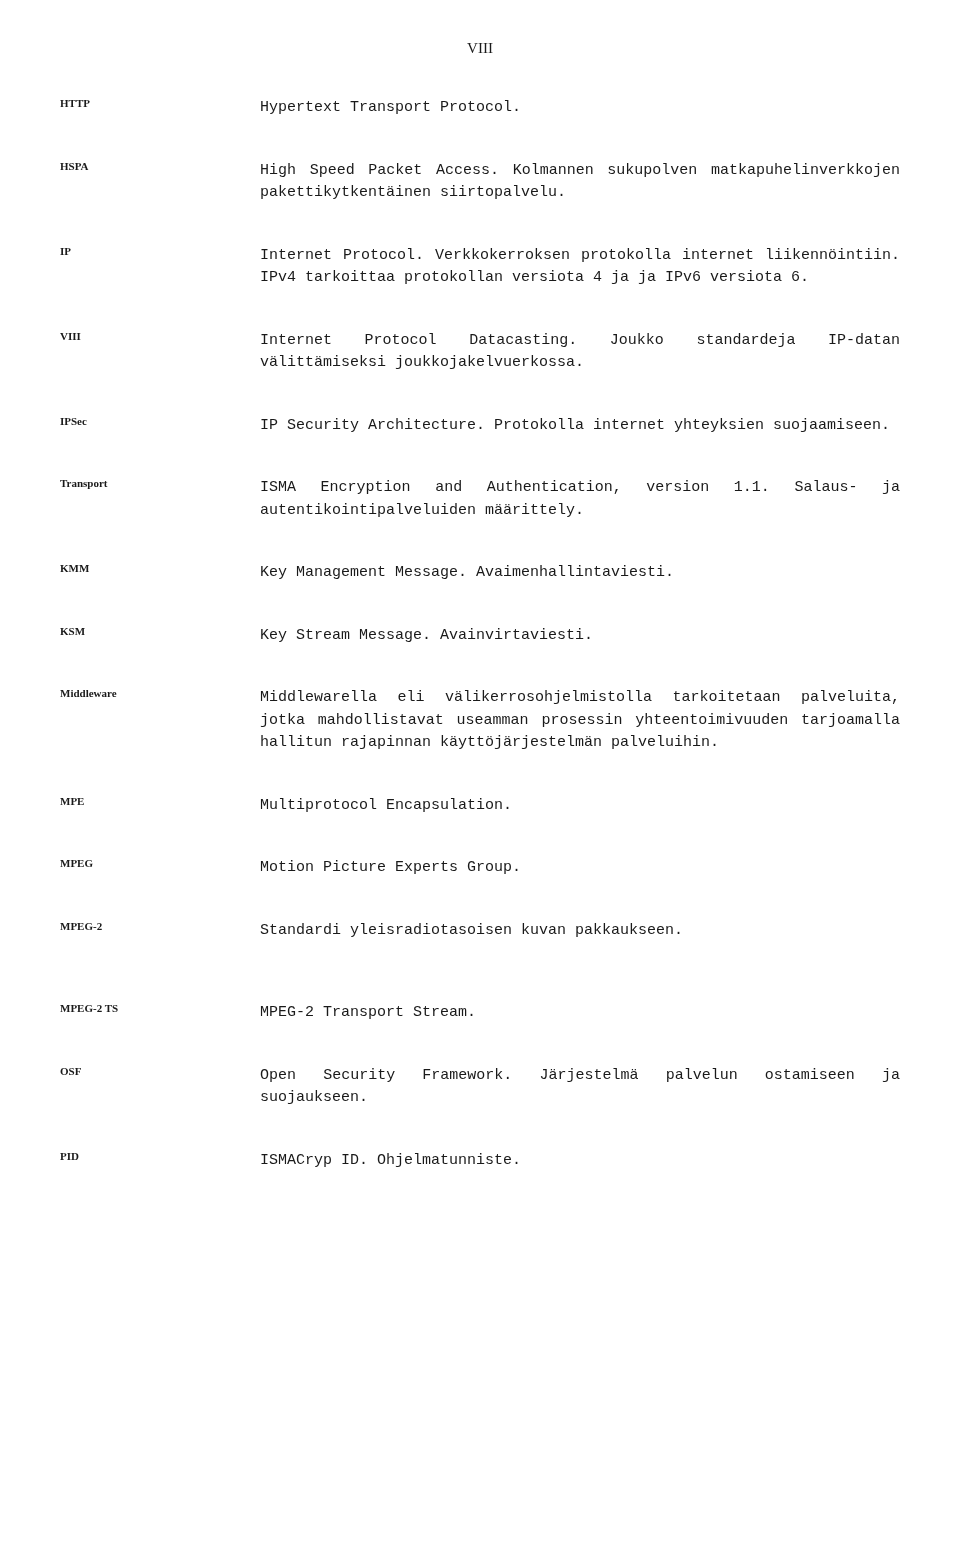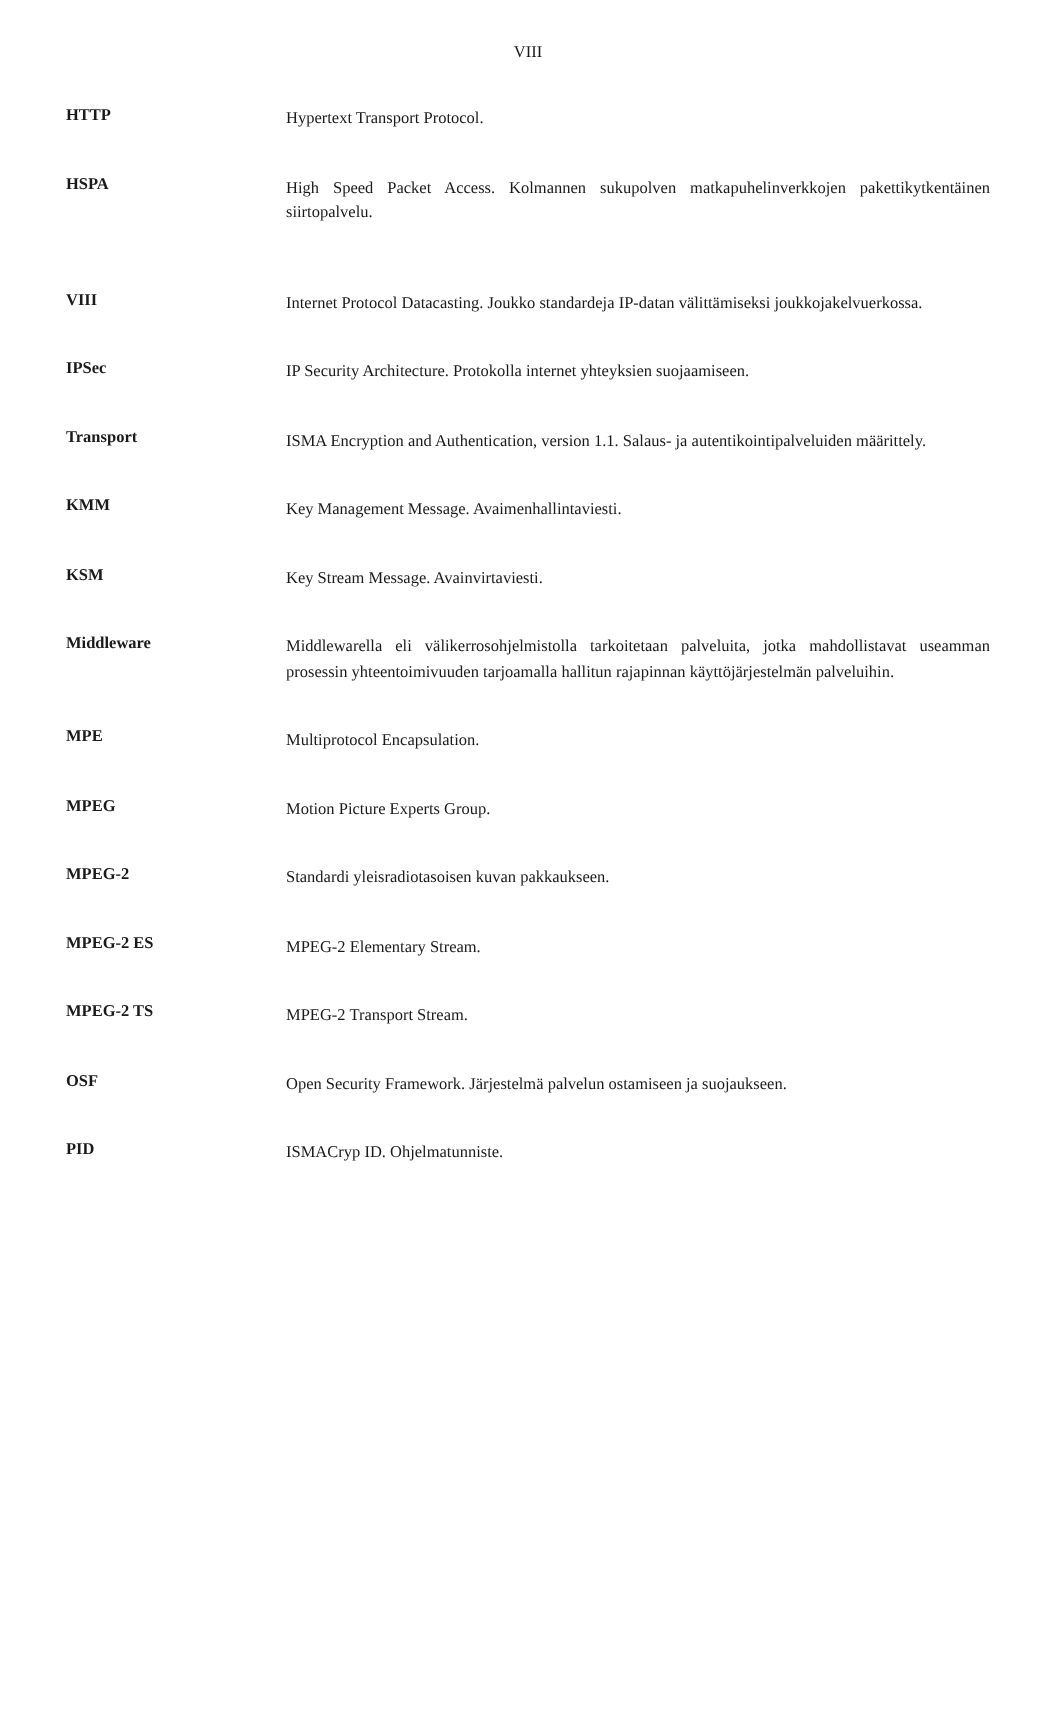--- a/index.html
+++ b/index.html
@@ -35,30 +35,31 @@
     }
 
     .glossary-table td {
       padding: 10px 0;
       vertical-align: top;
     }
 
     .term-col {
       width: 200px;
       font-weight: bold;
-      font-size: 15px;
+      font-size: 11px;
       padding-right: 20px;
       padding-top: 12px;
       margin-left: 36px;
     }
 
     .def-col {
       font-size: 15px;
       line-height: 1.5;
       text-align: justify;
+      font-family: Liberation Mono, monospace;
     }
 
     .row-spacer {
       height: 8px;
     }
   </style>
 </head>
 <body>
 
 <div class="page-number">VIII</div>
@@ -71,20 +72,24 @@
       </tr>
       <tr>
         <td colspan="2" class="row-spacer"></td>
       </tr>
       <tr>
         <td class="term-col">HSPA</td>
         <td class="def-col">High Speed Packet Access. Kolmannen sukupolven matkapuhelinverkkojen pakettikytkentäinen siirtopalvelu.</td>
       </tr>
       <tr>
         <td colspan="2" class="row-spacer"></td>
+      </tr>
+      <tr>
+        <td class="term-col">IP</td>
+        <td class="def-col">Internet Protocol. Verkkokerroksen protokolla internet liikennöintiin. IPv4 tarkoittaa protokollan versiota 4 ja ja IPv6 versiota 6.</td>
       </tr>
       <tr>
         <td colspan="2" class="row-spacer"></td>
       </tr>
       <tr>
         <td class="term-col">VIII</td>
         <td class="def-col">Internet Protocol Datacasting. Joukko standardeja IP-datan välittämiseksi joukkojakelvuerkossa.</td>
       </tr>
       <tr>
         <td colspan="2" class="row-spacer"></td>
@@ -139,24 +144,20 @@
         <td colspan="2" class="row-spacer"></td>
       </tr>
       <tr>
         <td class="term-col">MPEG-2</td>
         <td class="def-col">Standardi yleisradiotasoisen kuvan pakkaukseen.</td>
       </tr>
       <tr>
         <td colspan="2" class="row-spacer"></td>
       </tr>
       <tr>
-        <td class="term-col">MPEG-2 ES</td>
-        <td class="def-col">MPEG-2 Elementary Stream.</td>
-      </tr>
-      <tr>
         <td colspan="2" class="row-spacer"></td>
       </tr>
       <tr>
         <td class="term-col">MPEG-2 TS</td>
         <td class="def-col">MPEG-2 Transport Stream.</td>
       </tr>
       <tr>
         <td colspan="2" class="row-spacer"></td>
       </tr>
       <tr>

